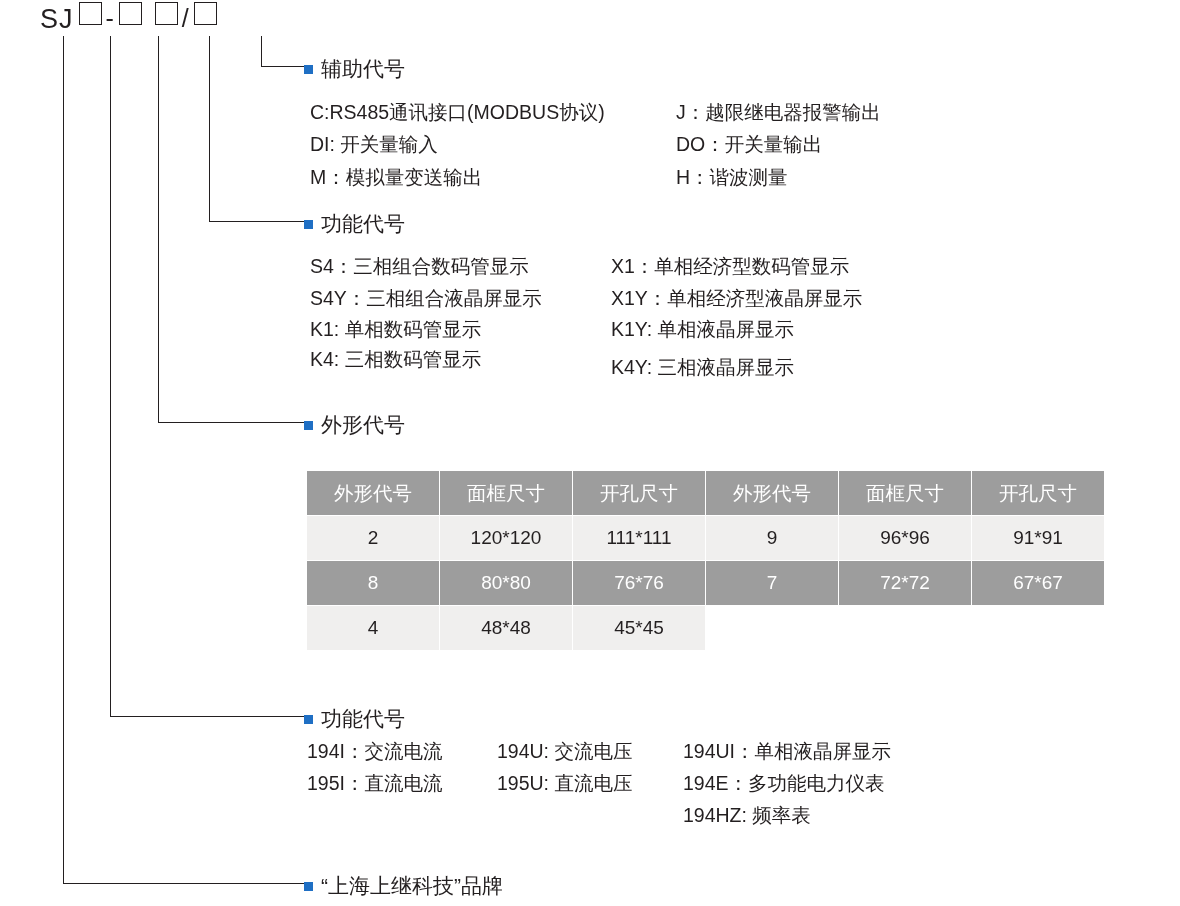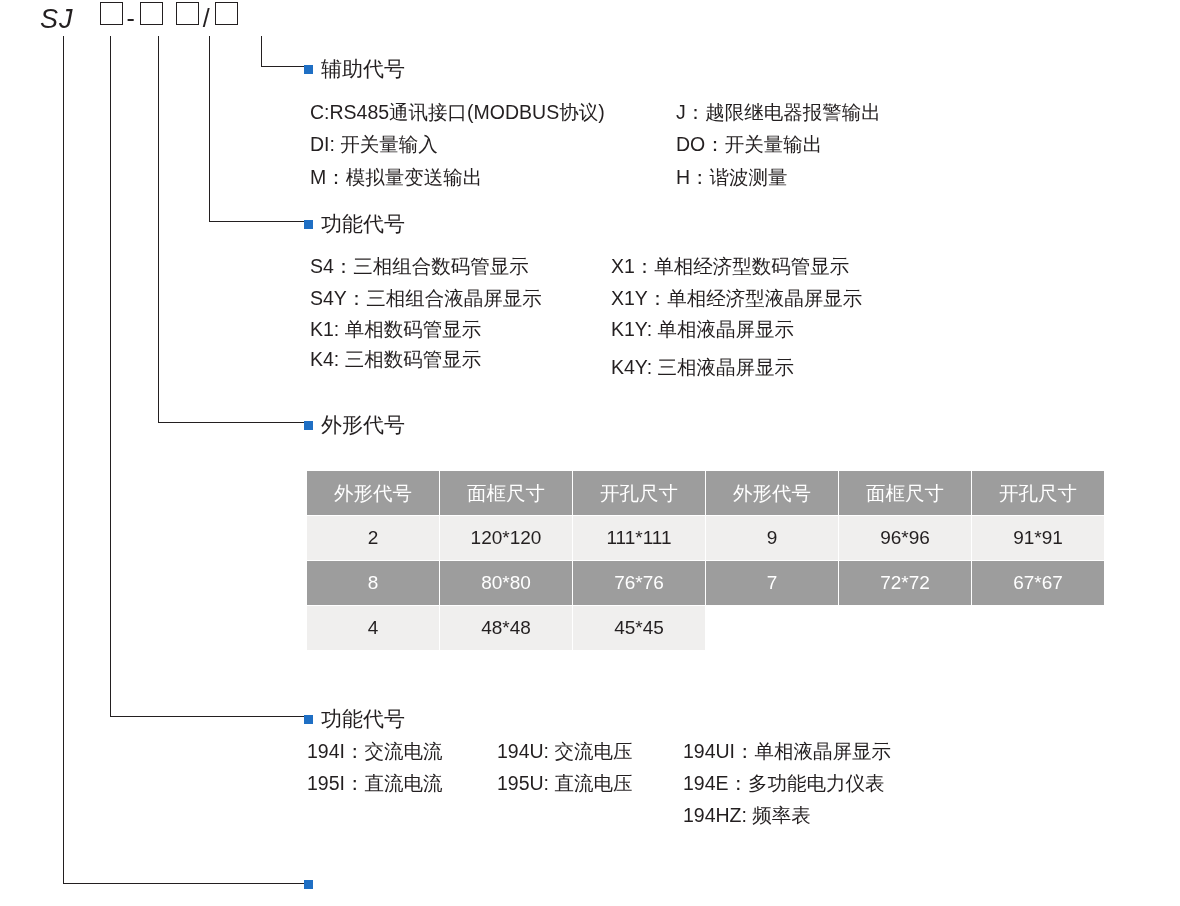--- a/index.html
+++ b/index.html
@@ -20,22 +20,21 @@
   #model-code {
     position: absolute;
     left: 40px;
     top: 2px;
     font-size: 27px;
     letter-spacing: 1px;
     white-space: nowrap;
   }
   #model-code .sj {
     font-size: 27px;
-    margin-right: 24px;
-    font-style: italic;
+    margin-right: 3px;
   }
   #model-code .box {
     display: inline-block;
     width: 21px;
     height: 21px;
     border: 1.4px solid #231f20;
     vertical-align: 3px;
     margin: 0 2px;
   }
   #model-code .sep {
@@ -211,14 +210,14 @@
 </div>
 <div class="txt" style="left:307px; top:738px;">194I：交流电流</div>
 <div class="txt" style="left:497px; top:738px;">194U: 交流电压</div>
 <div class="txt" style="left:683px; top:738px;">194UI：单相液晶屏显示</div>
 <div class="txt" style="left:307px; top:770px;">195I：直流电流</div>
 <div class="txt" style="left:497px; top:770px;">195U: 直流电压</div>
 <div class="txt" style="left:683px; top:770px;">194E：多功能电力仪表</div>
 <div class="txt" style="left:683px; top:802px;">194HZ: 频率表</div>
 
 <div class="sect-head" style="left:304px; top:872px;">
-  <span class="sq"></span>
+  <span class="sq"></span><span>“上海上继科技”品牌</span>
 </div>
 
 </body></html>

